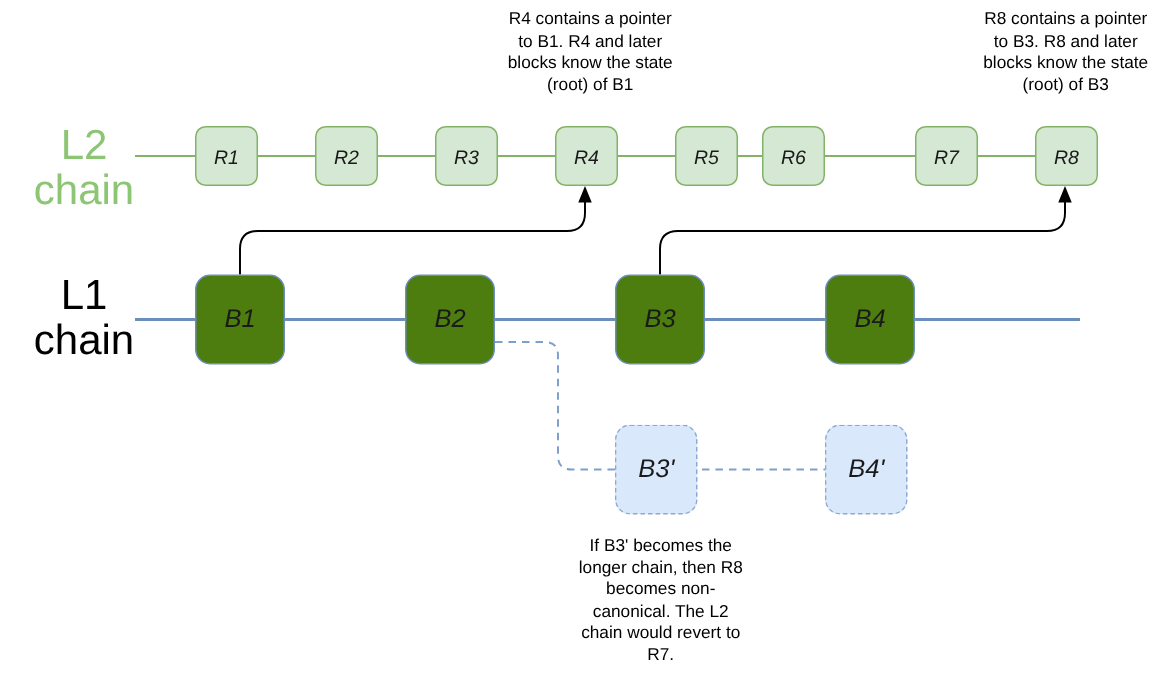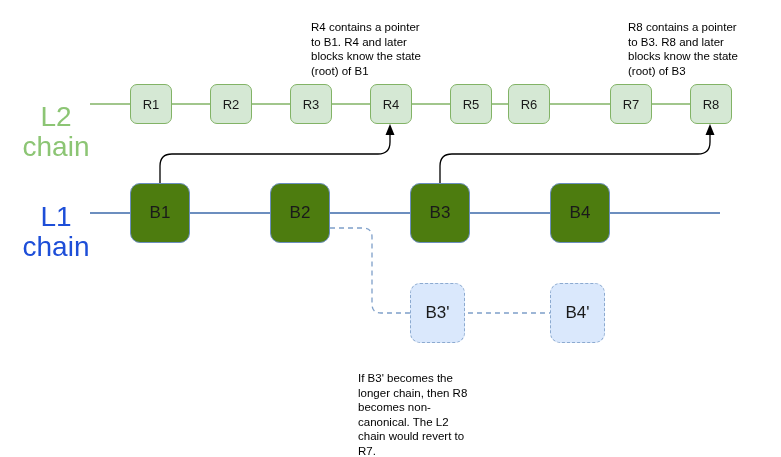--- a/index.html
+++ b/index.html
@@ -11,20 +11,21 @@
     overflow:hidden;
   }
   .wires{position:absolute;left:0;top:0;z-index:0;}
   .block{
     position:absolute;
     display:flex;align-items:center;justify-content:center;
     box-sizing:border-box;
     color:#1a1a1a;
     background:#ffffff;
     z-index:1;
+    font-style:italic;
   }
   .rblock{
     width:42px;height:40px;top:84px;
     background:#d5e8d4;border:1px solid #82b366;border-radius:7px;
     font-size:13px;
   }
   .bblock{
     width:60px;height:60px;top:183px;
     background:#4d7c0f;border:1px solid #6c8ebf;border-radius:10px;
     font-size:17px;
@@ -33,31 +34,30 @@
     width:55px;height:60px;top:283px;
     background:#dae8fc;border:1px dashed #8caad0;border-radius:10px;
     font-size:17px;
   }
   .chain-label{
     position:absolute;left:8px;width:96px;
     text-align:center;
     font-size:28px;line-height:30px;
     white-space:pre-line;
     z-index:1;
-    margin-top:20px;
   }
   .l2-label{top:82px;color:#8cc574;}
-  .l1-label{top:182px;color:#1d4ed8;}
+  .l1-label{top:182px;color:#000000;}
   .note{
     position:absolute;width:165px;
+    text-align:center;
     font-size:11.5px;line-height:14.5px;
     color:#000000;
     white-space:pre-line;
     z-index:1;
-    margin-top:14px;
   }
   .note-r4{left:311px;top:6px;}
   .note-r8{left:628px;top:6px;}
   .note-fork{left:358px;top:357px;}
 </style>
 </head>
 <body>
 
 <div class="diagram">
 

